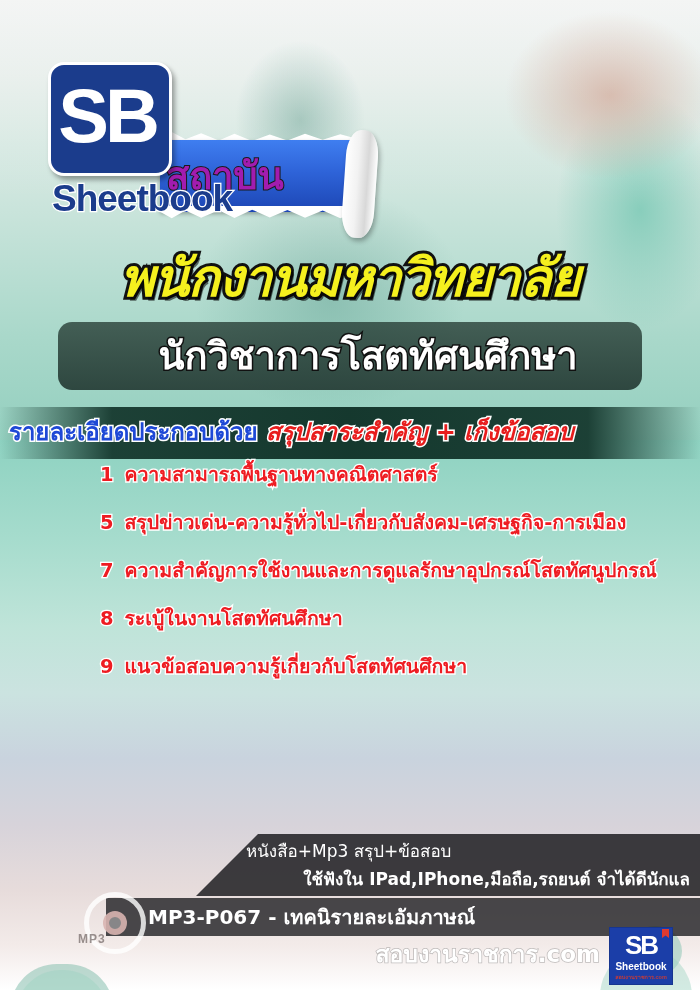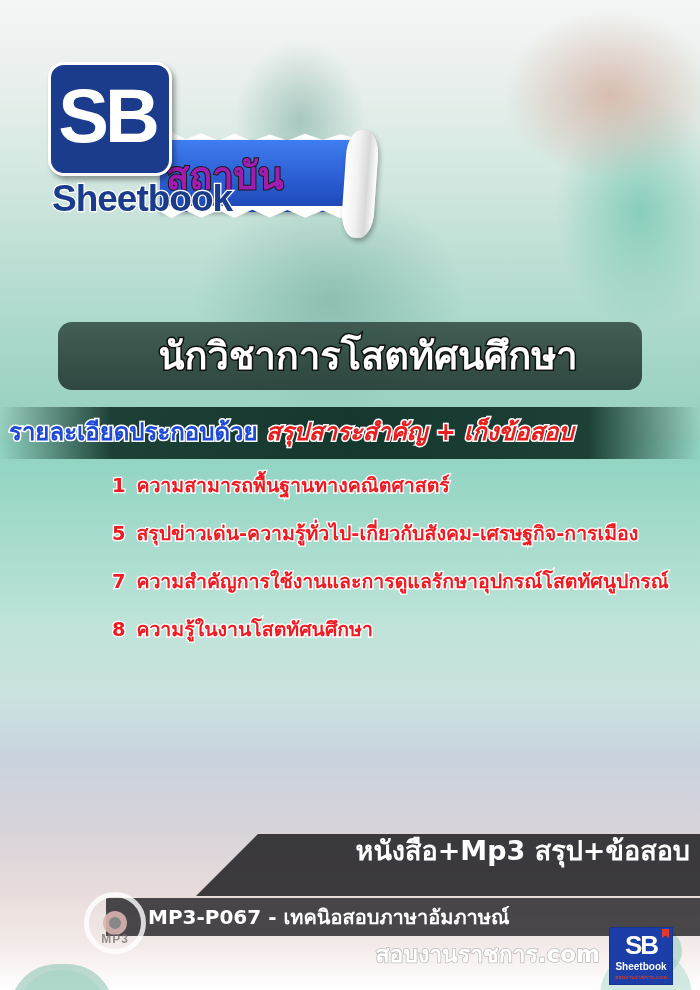--- a/index.html
+++ b/index.html
@@ -135,40 +135,40 @@
   .details-line .d-blue{
     color:#1e49d6;-webkit-text-stroke:3px #ffffff;paint-order:stroke fill;
   }
   .details-line .d-red{
     color:#e81d1d;font-style:italic;
     -webkit-text-stroke:3px #ffffff;paint-order:stroke fill;
   }
 
   
   .list{
-    position:absolute;left:100px;top:470px;width:580px;margin-left:12px;
+    position:absolute;left:100px;top:459px;width:580px;
   }
   .list-item{
     font-size:19.5px;font-weight:bold;color:#ee1c22;
     -webkit-text-stroke:2.6px #ffffff;paint-order:stroke fill;
     margin-bottom:17px;white-space:nowrap;
     font-family:"DejaVu Sans",sans-serif;
   }
   .list-item .num{margin-right:4px;}
 
   
   .promo-banner{
     position:absolute;left:196px;top:834px;width:504px;height:62px;
     background:rgba(22,22,26,.82);
     clip-path:polygon(62px 0,100% 0,100% 100%,0 100%);
   }
   .promo-line1{
     position:absolute;left:246px;top:836px;width:444px;height:30px;
-    line-height:30px;text-align:right;
-    font-size:27px;font-weight:bold;color:#ffffff;
+    line-height:30px;
+    font-size:17px;font-weight:normal;color:#ffffff;
     font-family:"DejaVu Sans",sans-serif;
   }
   .promo-line2{
     position:absolute;left:216px;top:866px;width:474px;height:26px;
     line-height:26px;text-align:right;
     font-size:17px;font-weight:bold;color:#ffffff;
     font-family:"DejaVu Sans",sans-serif;
   }
 
   
@@ -188,21 +188,21 @@
     position:absolute;left:6px;top:0;width:62px;height:62px;
     border-radius:50%;border:5px solid rgba(255,255,255,.80);
     box-sizing:border-box;
   }
   .mp3-disc .hub{
     position:absolute;left:25px;top:19px;width:24px;height:24px;
     border-radius:50%;border:6px solid rgba(214,175,172,.85);
     box-sizing:border-box;background:rgba(255,255,255,.35);
   }
   .mp3-disc .mp3-label{
-    position:absolute;left:0;top:40px;width:74px;text-align:center;
+    position:absolute;left:0;top:40px;width:74px;
     font-size:12px;font-weight:bold;color:rgba(120,110,108,.75);
     letter-spacing:1px;font-family:"Liberation Sans",sans-serif;
   }
 
   
   .site-url{
     position:absolute;left:300px;top:938px;width:300px;height:32px;
     line-height:32px;text-align:right;
     font-size:23px;font-weight:bold;color:#ffffff;
     -webkit-text-stroke:1.5px rgba(120,120,120,.45);paint-order:stroke fill;
@@ -255,20 +255,21 @@
     <div class="torn-edge-top"></div>
     <div class="torn-banner"></div>
     <div class="torn-edge-bot"></div>
     <div class="torn-curl"></div>
     <div class="torn-text">สถาบัน</div>
     <div class="sb-mark"></div>
     <div class="sb-mark-text">SB</div>
     <div class="sb-word">Sheetbook</div>
   </div>
 
+  <div class="main-title">พนักงานมหาวิทยาลัย</div>
 
   <div class="subtitle-bar"></div>
   <div class="subtitle-text">นักวิชาการโสตทัศนศึกษา</div>
 
   <div class="details-strip"></div>
   <div class="details-line">
     <span class="d-blue">รายละเอียดประกอบด้วย</span>
     <span class="d-red">สรุปสาระสำคัญ + เก็งข้อสอบ</span>
   </div>
 
@@ -280,29 +281,34 @@
     <div class="list-item">
       <span class="num">5</span>
       <span>สรุปข่าวเด่น-ความรู้ทั่วไป-เกี่ยวกับสังคม-เศรษฐกิจ-การเมือง</span>
     </div>
     <div class="list-item">
       <span class="num">7</span>
       <span>ความสำคัญการใช้งานและการดูแลรักษาอุปกรณ์โสตทัศนูปกรณ์</span>
     </div>
     <div class="list-item">
       <span class="num">8</span>
-      <span>ความรู้ในงานโสตทัศนศึกษา</span>
+      <span>ระเบู้ในงานโสตทัศนศึกษา</span>
+    </div>
+    <div class="list-item">
+      <span class="num">9</span>
+      <span>แนวข้อสอบความรู้เกี่ยวกับโสตทัศนศึกษา</span>
     </div>
   </div>
 
   <div class="promo-banner"></div>
   <div class="promo-line1">หนังสือ+Mp3 สรุป+ข้อสอบ</div>
+  <div class="promo-line2">ใช้ฟังใน IPad,IPhone,มือถือ,รถยนต์ จำได้ดีนักแล</div>
 
   <div class="code-bar"></div>
-  <div class="code-text">MP3-P067 - เทคนิอสอบภาษาอัมภาษณ์</div>
+  <div class="code-text">MP3-P067 - เทคนิรายละเอัมภาษณ์</div>
   <div class="mp3-disc">
     <div class="ring"></div>
     <div class="hub"></div>
     <div class="mp3-label">MP3</div>
   </div>
 
   <div class="site-url">สอบงานราชการ.com</div>
   <div class="footer-logo">
     <div class="fl-tick"></div>
     <div class="fl-sb">SB</div>

